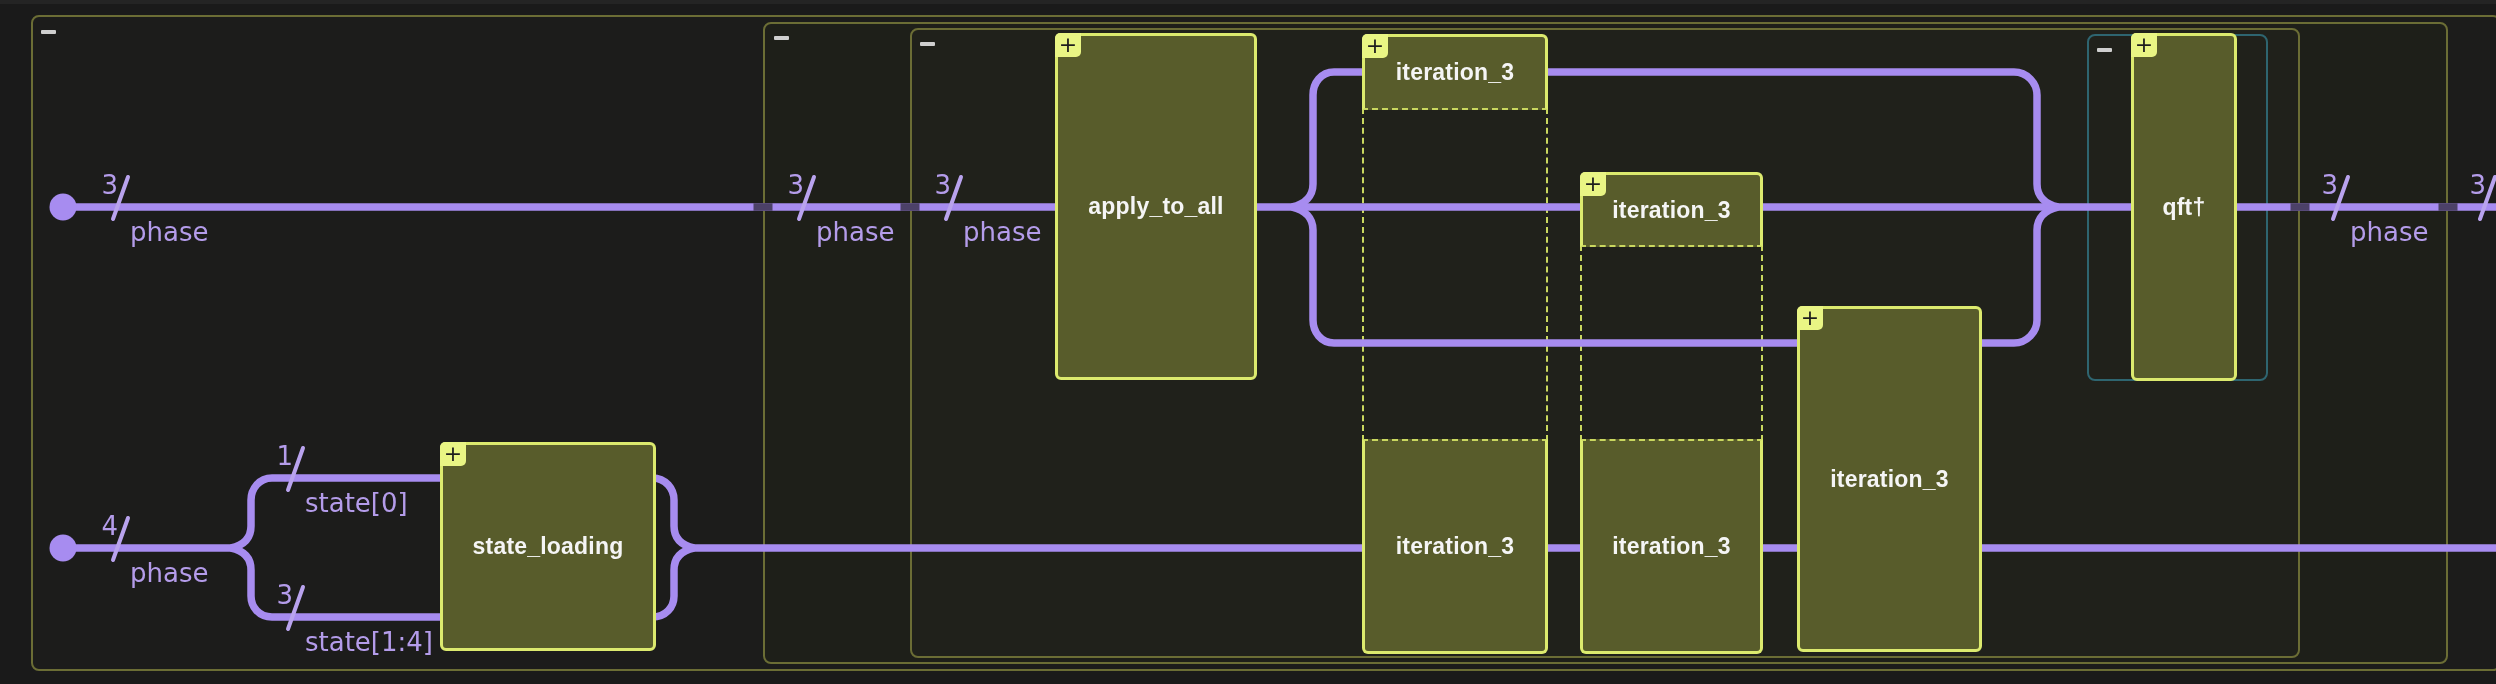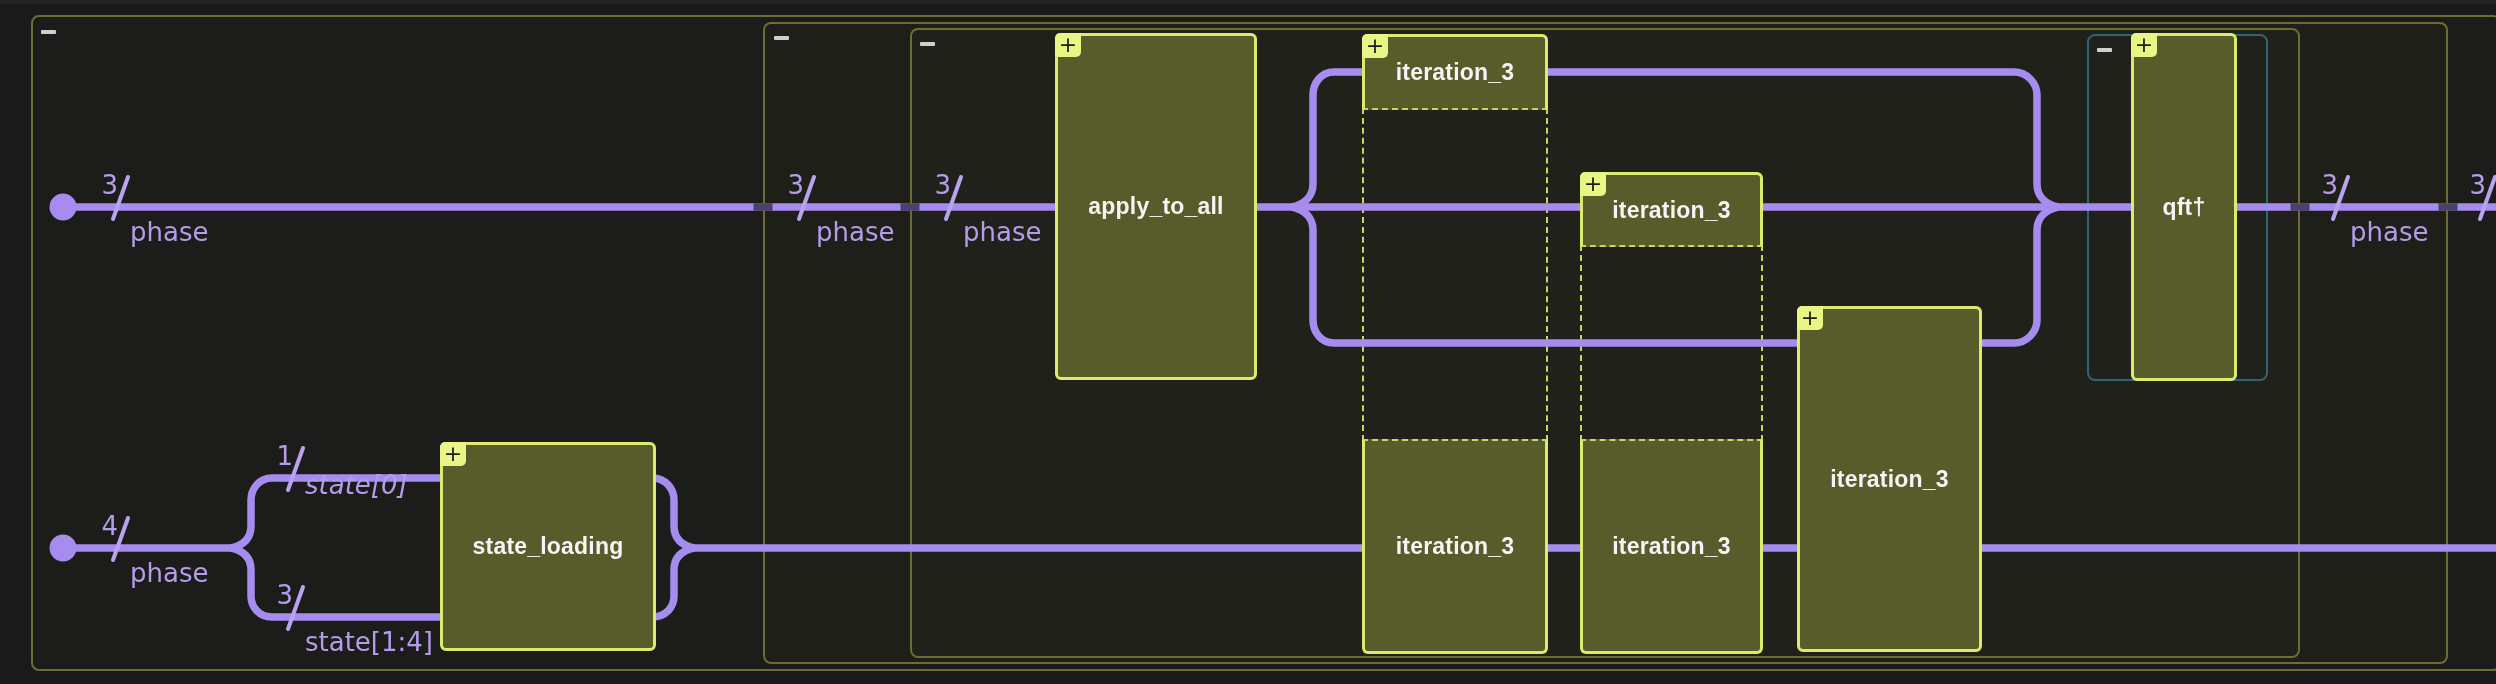--- a/index.html
+++ b/index.html
@@ -103,21 +103,21 @@
 
   <div class="wlabel num" style="left:2294px;top:170px;">3</div>
   <div class="wlabel" style="left:2350px;top:217px;">phase</div>
 
   <div class="wlabel num" style="left:2442px;top:170px;">3</div>
 
   <div class="wlabel num" style="left:74px;top:511px;">4</div>
   <div class="wlabel" style="left:130px;top:558px;">phase</div>
 
   <div class="wlabel num" style="left:249px;top:441px;">1</div>
-  <div class="wlabel" style="left:305px;top:470px;font-style:italic;">state[0]</div>
+  <div class="wlabel" style="left:305px;top:488px;">state[0]</div>
 
   <div class="wlabel num" style="left:249px;top:580px;">3</div>
   <div class="wlabel" style="left:305px;top:627px;">state[1:4]</div>
 
   <div class="gate" style="left:440px;top:442px;width:216px;height:209px;">
     <span class="badge">+</span>
     <span class="glabel">state_loading</span>
   </div>
 
   <div class="gate" style="left:1055px;top:33px;width:202px;height:347px;">

